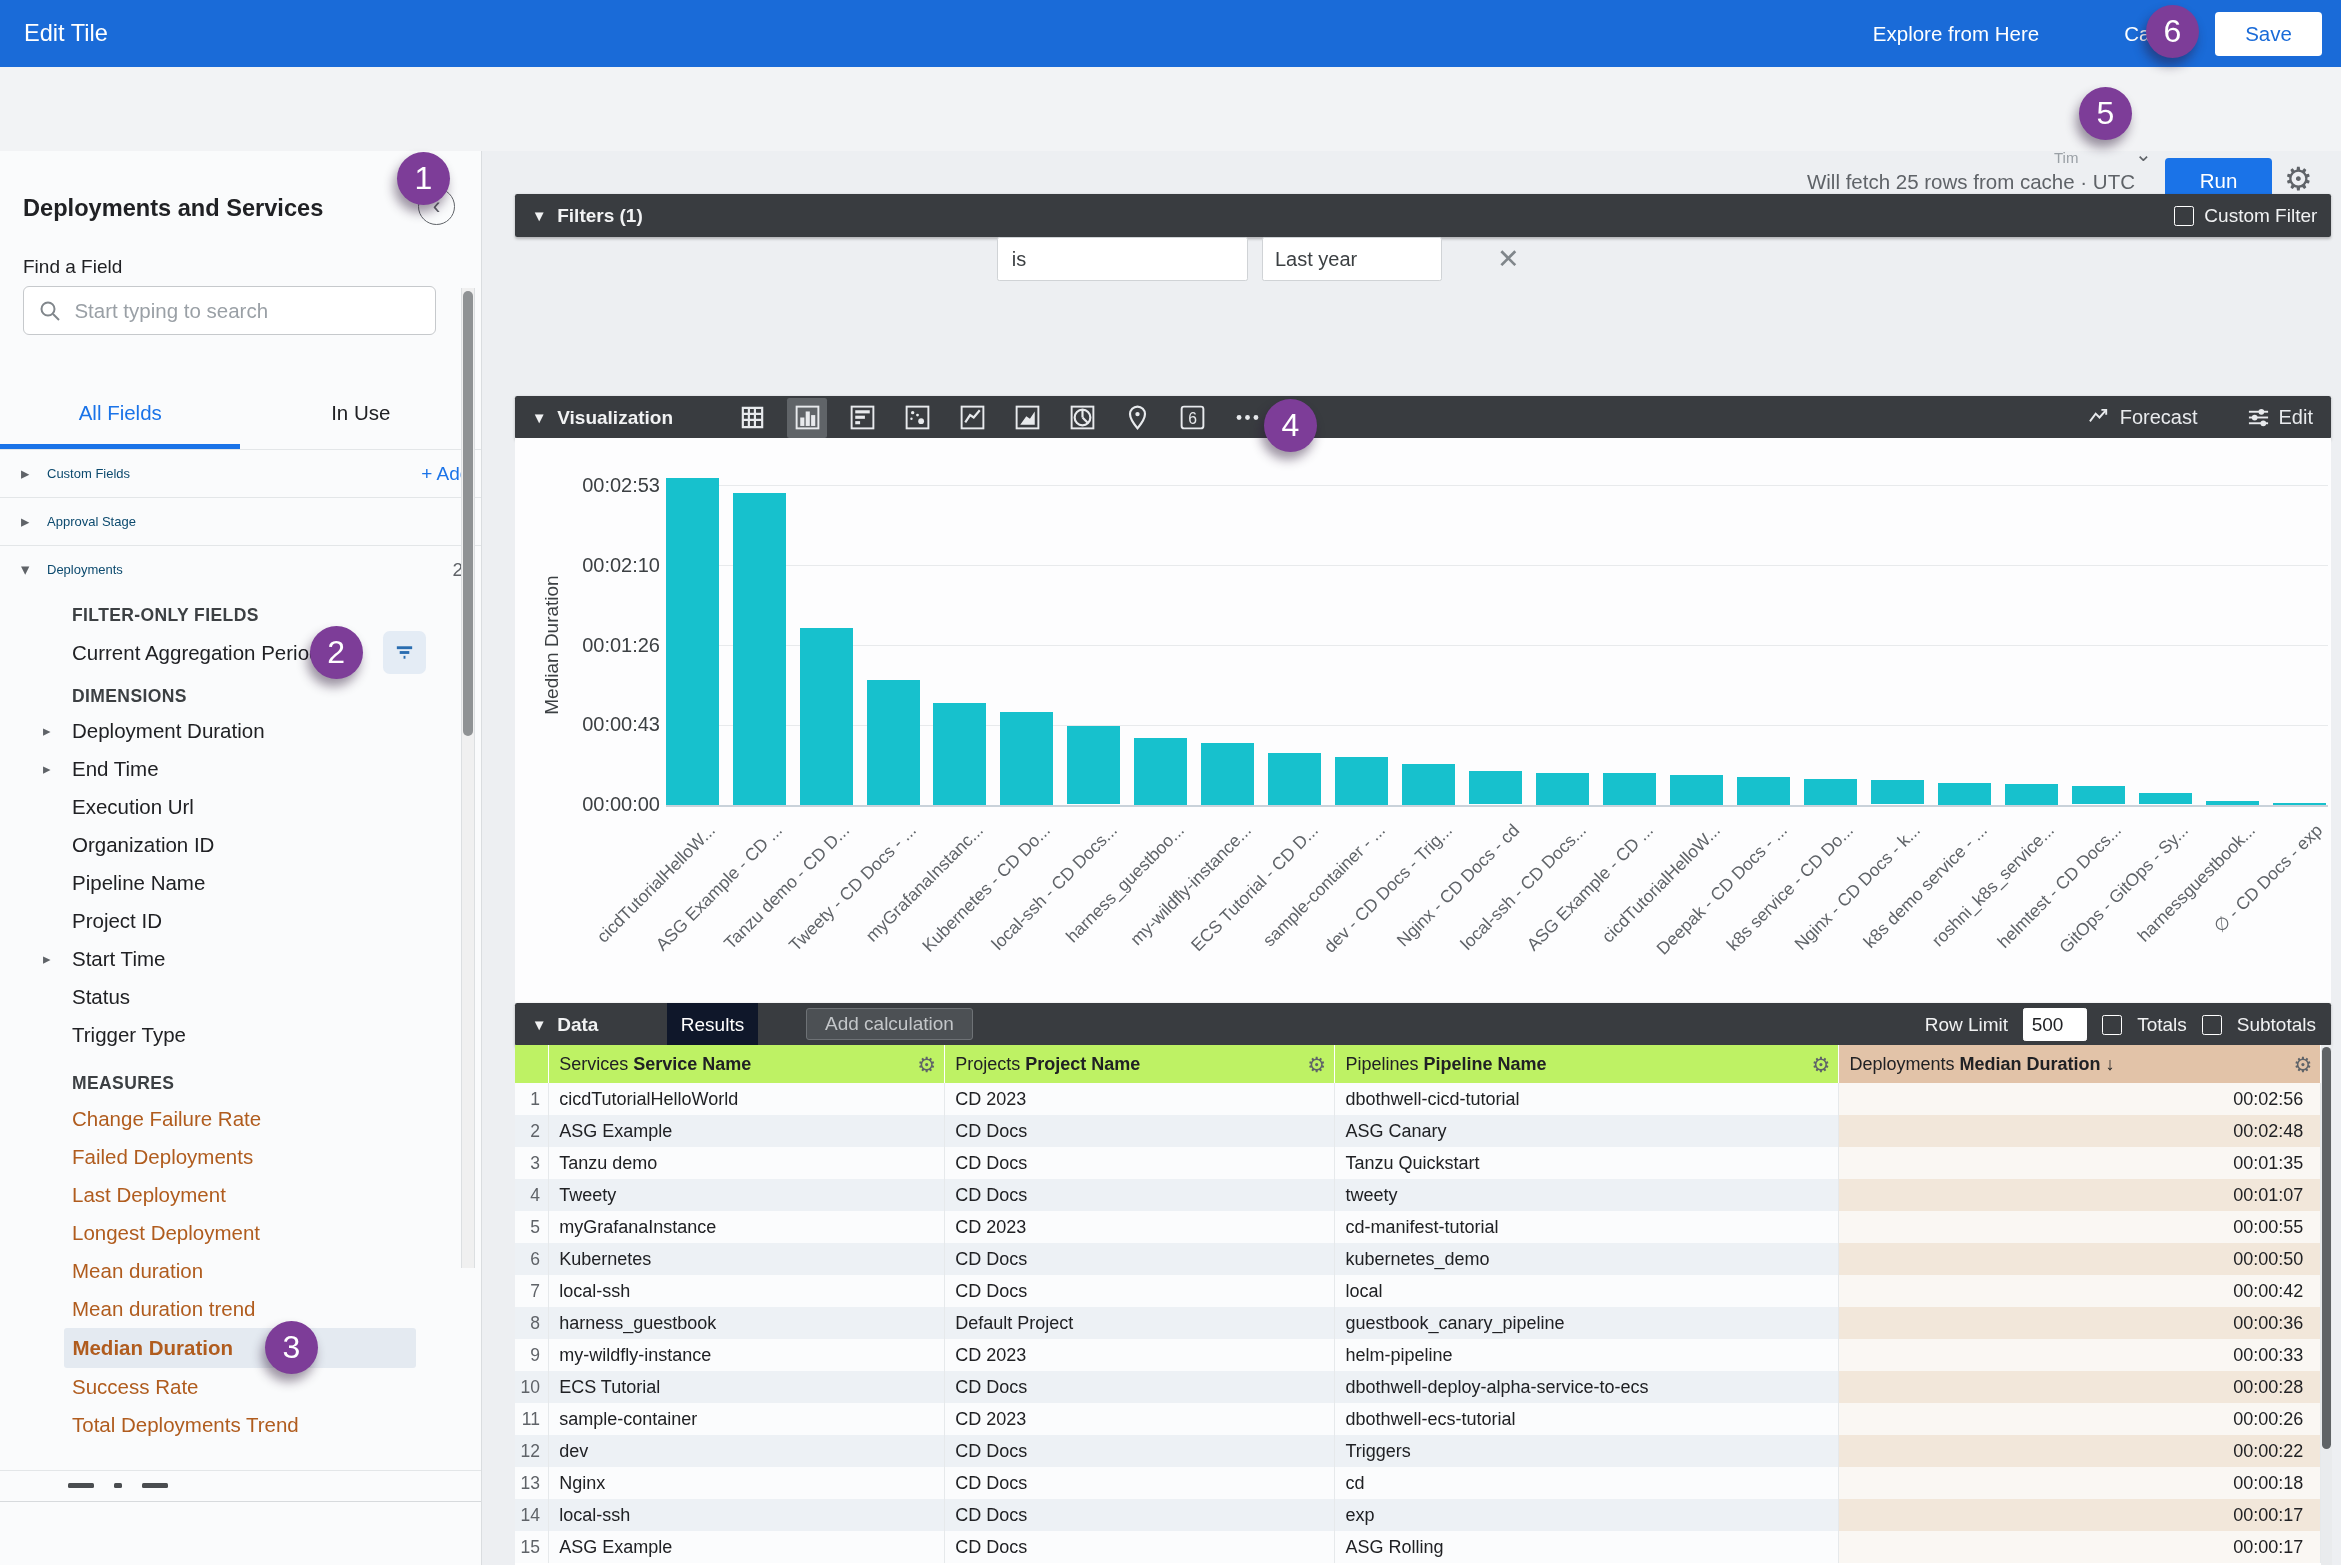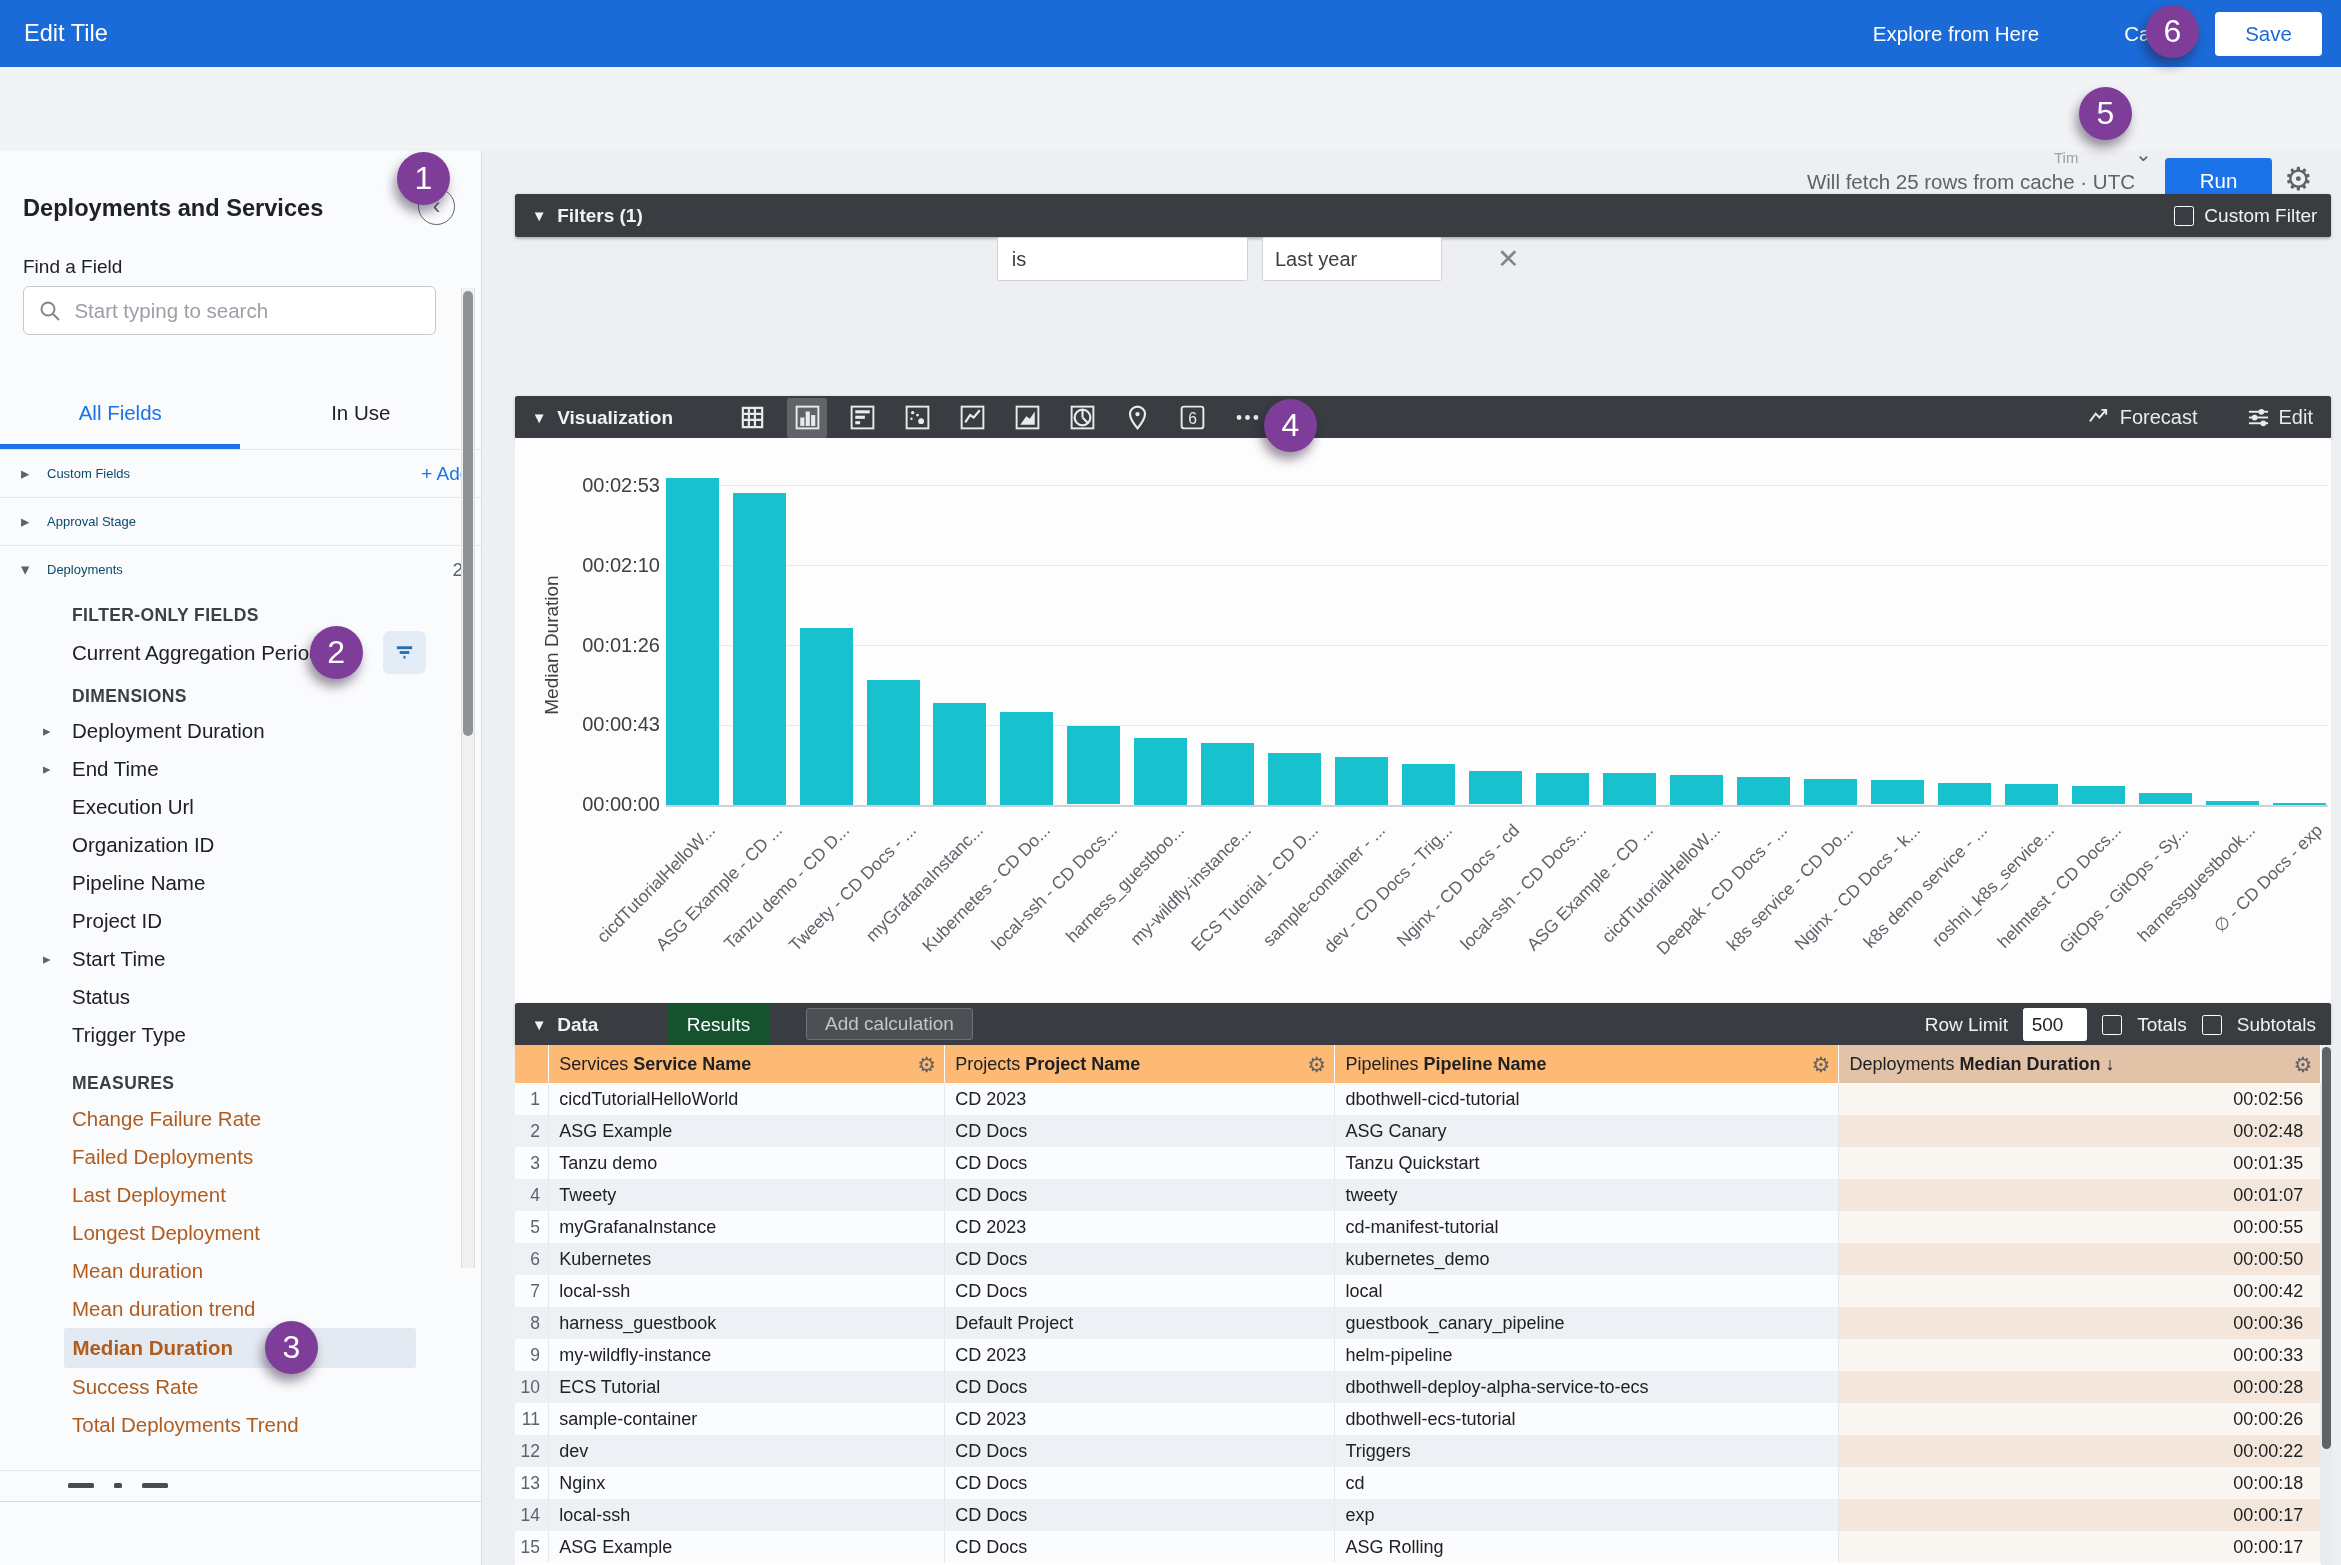--- a/index.html
+++ b/index.html
@@ -84,32 +84,32 @@
   
   .chart{position:absolute;left:515px;top:438px;width:1816px;height:565px;background:#fdfdfe;overflow:hidden;}
   .ylab{position:absolute;left:-47px;top:196px;font-size:19px;color:#3c4043;transform:rotate(-90deg);width:167px;text-align:center;}
   .ytick{position:absolute;left:23px;width:122px;text-align:right;font-size:20px;color:#3c4043;}
   .gridline{position:absolute;left:151px;width:1662px;height:0.8px;background:#e8eaec;}
   .baseline{position:absolute;left:151px;width:1662px;height:1.5px;background:#c9d2da;top:367px;}
   .cbar{position:absolute;width:53px;background:#17c1cd;cursor:pointer;}
   .xlab{position:absolute;top:382px;font-size:17.5px;color:#5f6368;white-space:nowrap;
         transform:translateX(-100%) rotate(-45deg);transform-origin:top right;}
   
-  .results-tab{position:absolute;left:152px;top:0;width:103px;height:43px;background:#14532d;display:flex;
+  .results-tab{position:absolute;left:152px;top:0;width:91px;height:43px;background:#0f172a;display:flex;
                align-items:center;justify-content:center;font-size:19px;color:#fff;cursor:pointer;}
   .addcalc-btn{position:absolute;left:291px;top:5.3px;height:32px;padding:0 18px;background:#4c5054;border:0.8px solid #6e7276;
                border-radius:3px;color:#c3c6c9;font-size:19px;font-family:inherit;cursor:pointer;}
   .data-right{position:absolute;right:15px;display:flex;align-items:center;gap:15px;font-size:19px;}
   .rowlimit-input{width:64px;height:33px;border:0.8px solid #fff;border-radius:2.3px;background:#fff;color:#202124;
                   font-size:19px;text-align:left;padding-left:7.6px;font-family:inherit;box-sizing:border-box;}
   
   .tablewrap{position:absolute;left:515px;top:1045px;width:1816px;height:520px;background:#fff;overflow:hidden;}
   table.results{border-collapse:collapse;table-layout:fixed;width:1806px;}
   .results th{height:38px;font-size:18px;font-weight:400;text-align:left;padding:0 0 0 10.7px;color:#202124;
-              background:#fdba74;border-right:0.8px solid rgba(255,255,255,.55);position:relative;cursor:pointer;}
+              background:#bef264;border-right:0.8px solid rgba(255,255,255,.55);position:relative;cursor:pointer;}
   .results th.sorted{background:#e2c3a8;}
   .results th b{font-weight:bold;}
   .results th .hgear{position:absolute;right:7.6px;top:7.6px;font-size:21px;color:#5f6368;}
   .results td{height:32px;font-size:18px;padding:0 0 0 10.7px;border-right:0.8px solid #e6e9eb;overflow:hidden;
               white-space:nowrap;color:#202124;}
   .results td.rownum{text-align:right;padding:0 7.6px 0 0;color:#5f6368;font-size:17.5px;}
   .results td.median{text-align:right;padding:0 16.7px 0 0;}
   .results tr:nth-child(odd) td{background:#fbfcfd;}
   .results tr:nth-child(even) td{background:#edf1f5;}
   .results tr:nth-child(odd) td.median{background:#faf7f3;}

